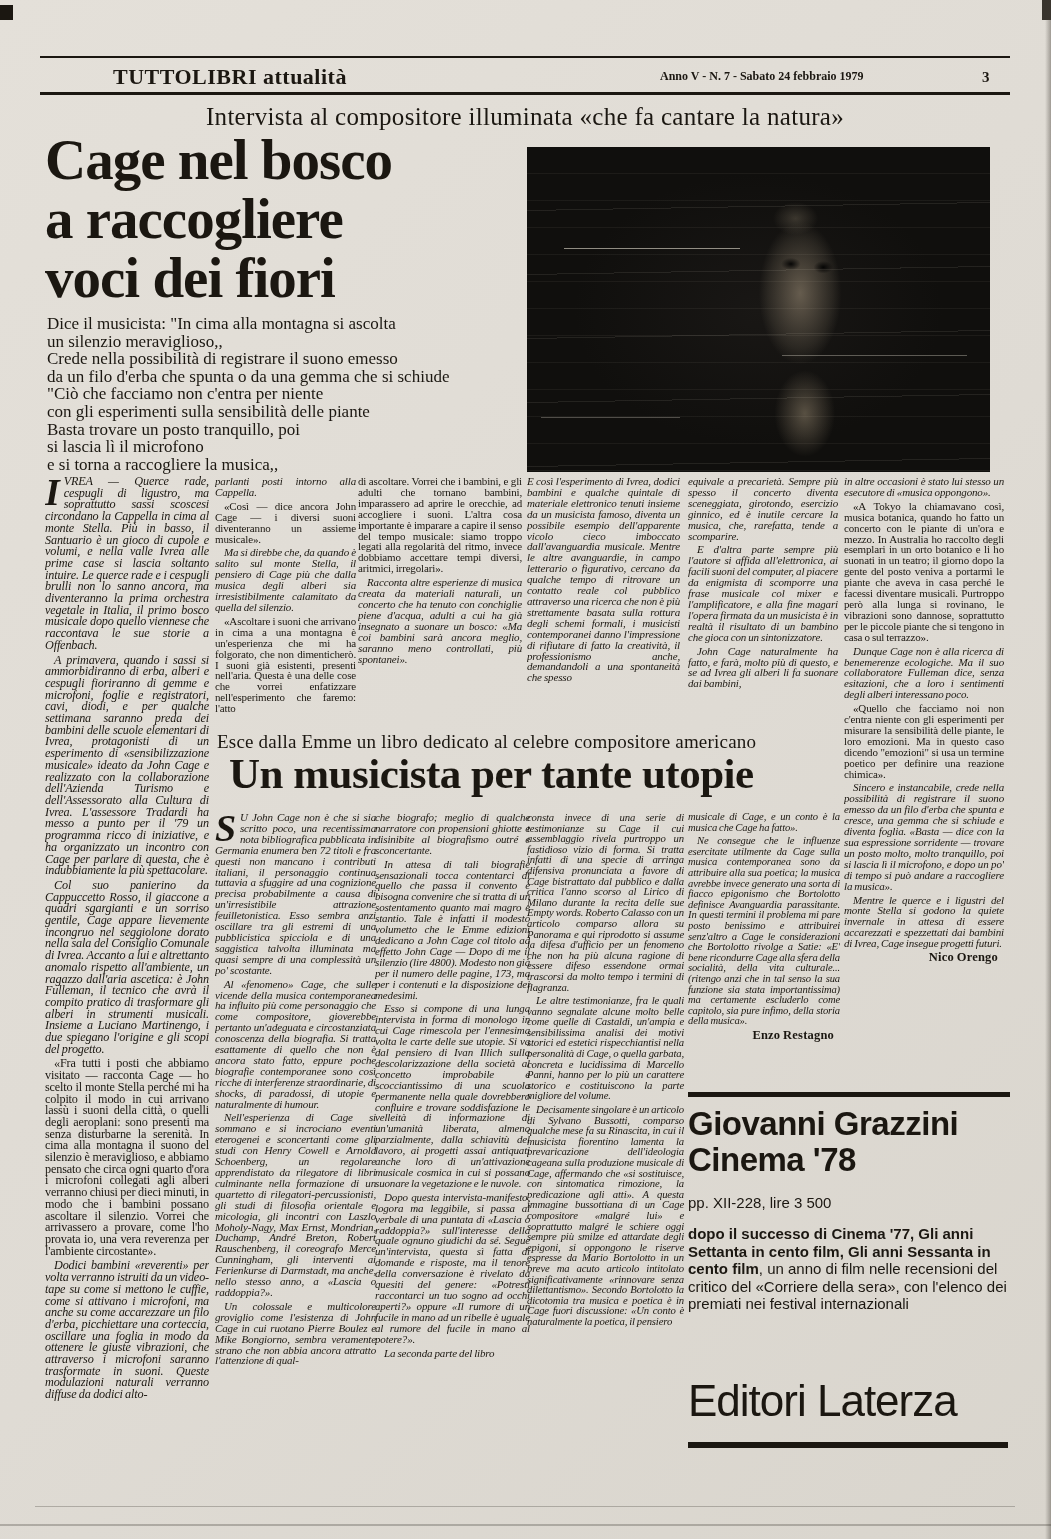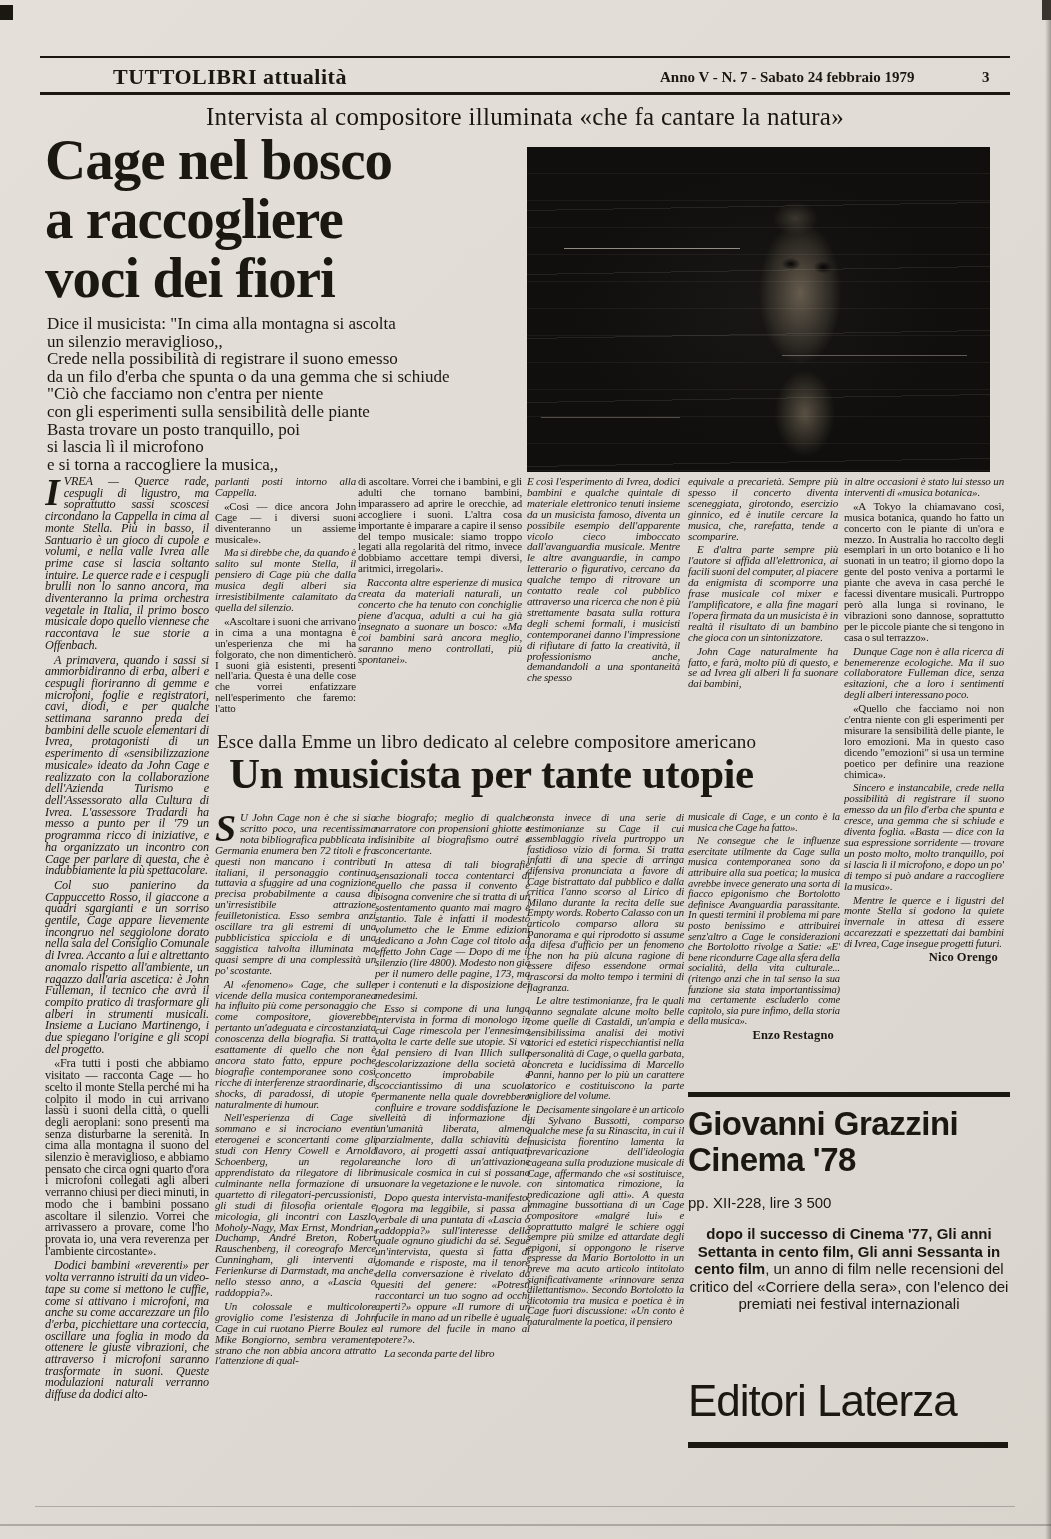--- a/index.html
+++ b/index.html
@@ -3,21 +3,21 @@
 <meta charset="utf-8">
 <style>
   html,body{margin:0;padding:0;background:#8f8b84;}
   .page{position:relative;width:1051px;height:1539px;margin:0 auto;
         background:linear-gradient(135deg,#e4e0d9 0%,#dfdbd4 55%,#d9d5cd 100%);
         color:#1b1711;overflow:hidden;
         font-family:"Liberation Serif","DejaVu Serif",serif;}
   .rule{position:absolute;background:#1b1711;}
   
   .masthead{position:absolute;left:113px;top:64px;font-size:22px;font-weight:bold;letter-spacing:.5px;}
-  .issue{position:absolute;left:660px;top:69px;font-size:15px;font-weight:bold;}
+  .issue{position:absolute;left:660px;top:69px;font-size:12px;font-weight:bold;}
   .pagenum{position:absolute;left:982px;top:69px;font-size:15px;font-weight:bold;}
   
   .kicker{position:absolute;left:40px;top:103px;width:970px;text-align:center;
           font-size:25px;letter-spacing:.3px;}
   .headline{position:absolute;left:45px;top:130px;width:490px;font-weight:bold;
             font-size:57px;line-height:59px;letter-spacing:-1px;}
   .lead{position:absolute;left:47px;top:315px;width:478px;font-size:17px;
         line-height:17.6px;white-space:pre-line;}
   
   .photo{position:absolute;left:527px;top:147px;width:463px;height:325px;
@@ -51,21 +51,21 @@
   .kicker2{position:absolute;left:217px;top:731px;font-size:19px;letter-spacing:.2px;}
   .headline2{position:absolute;left:229px;top:749px;width:640px;font-weight:bold;
              font-size:43px;letter-spacing:-.5px;}
   
   .ad{position:absolute;left:688px;top:1092px;width:322px;
       font-family:"Liberation Sans","DejaVu Sans",sans-serif;}
   .ad-rule{height:5px;background:#1b1711;}
   .ad-author{font-size:33px;font-weight:bold;letter-spacing:-.5px;margin-top:9px;line-height:36px;}
   .ad-title{font-size:33px;font-weight:bold;letter-spacing:-.5px;line-height:36px;}
   .ad-details{font-size:15px;margin-top:16px;}
-  .ad-blurb{font-size:15px;line-height:17.5px;margin-top:14px;text-align:center;}
+  .ad-blurb{font-size:15px;line-height:17.5px;margin-top:14px;text-align:left;}
   .ad-blurb .b{font-weight:bold;}
   .publisher{position:absolute;left:688px;top:1376px;font-family:"Liberation Sans","DejaVu Sans",sans-serif;
              font-size:44px;letter-spacing:-1px;display:inline-block;
              border-bottom:6px solid #1b1711;padding-bottom:16px;width:320px;}
   
   .mark-tl{position:absolute;left:0;top:5px;width:13px;height:15px;background:#1b1711;}
   .mark-tr{position:absolute;right:0;top:0;width:9px;height:20px;background:#1b1711;opacity:.85;}
   .edge-r{position:absolute;right:0;top:0;width:6px;height:100%;
           background:linear-gradient(90deg,rgba(60,55,48,0),rgba(60,55,48,.4));}
   .faint{position:absolute;background:rgba(50,46,40,.28);}
@@ -130,21 +130,21 @@
   <p data-style="italic">E così l'esperimento di Ivrea, dodici bambini e qualche quintale di materiale elettronico tenuti insieme da un musicista famoso, diventa un possibile esempio dell'apparente vicolo cieco imboccato dall'avanguardia musicale. Mentre le altre avanguardie, in campo letterario o figurativo, cercano da qualche tempo di ritrovare un contatto reale col pubblico attraverso una ricerca che non è più strettamente basata sulla rottura degli schemi formali, i musicisti contemporanei danno l'impressione di rifiutare di fatto la creatività, il professionismo anche, demandandoli a una spontaneità che spesso</p>
     </div>
   <div class="col" style="left:688px;top:476px;width:150px;height:261px;">
 
   <p data-style="italic">equivale a precarietà. Sempre più spesso il concerto diventa sceneggiata, girotondo, esercizio ginnico, ed è inutile cercare la musica, che, rarefatta, tende a scomparire.</p>
       <p data-style="italic">E d'altra parte sempre più l'autore si affida all'elettronica, ai facili suoni del computer, al piacere da enigmista di scomporre una frase musicale col mixer e l'amplificatore, e alla fine magari l'opera firmata da un musicista è in realtà il risultato di un bambino che gioca con un sintonizzatore.</p>
       <p data-style="italic">John Cage naturalmente ha fatto, e farà, molto più di questo, e se ad Ivrea gli alberi li fa suonare dai bambini,</p>
     </div>
   <div class="col" style="left:844px;top:476px;width:160px;height:614px;">
 
-  <p data-style="italic">in altre occasioni è stato lui stesso un interventi di «musica botanica».</p>
+  <p data-style="italic">in altre occasioni è stato lui stesso un esecutore di «musica oppongono».</p>
       <p data-style="roman">«A Tokyo la chiamavano così, musica botanica, quando ho fatto un concerto con le piante di un'ora e mezzo. In Australia ho raccolto degli esemplari in un orto botanico e li ho suonati in un teatro; il giorno dopo la gente del posto veniva a portarmi le piante che aveva in casa perché le facessi diventare musicali. Purtroppo però alla lunga si rovinano, le vibrazioni sono dannose, soprattutto per le piccole piante che si tengono in casa o sul terrazzo».</p>
       <p data-style="italic">Dunque Cage non è alla ricerca di benemerenze ecologiche. Ma il suo collaboratore Fulleman dice, senza esitazioni, che a loro i sentimenti degli alberi interessano poco.</p>
       <p data-style="roman">«Quello che facciamo noi non c'entra niente con gli esperimenti per misurare la sensibilità delle piante, le loro emozioni. Ma in questo caso dicendo "emozioni" si usa un termine poetico per definire una reazione chimica».</p>
       <p data-style="italic">Sincero e instancabile, crede nella possibilità di registrare il suono emesso da un filo d'erba che spunta e cresce, una gemma che si schiude e diventa foglia. «Basta — dice con la sua espressione sorridente — trovare un posto molto, molto tranquillo, poi si lascia lì il microfono, e dopo un po' di tempo si può andare a raccogliere la musica».</p>
       <p data-style="italic">Mentre le querce e i ligustri del monte Stella si godono la quiete invernale in attesa di essere accarezzati e spezzettati dai bambini di Ivrea, Cage insegue progetti futuri.</p>
       <p data-style="signature">Nico Orengo</p>
     </div>
 
   <div class="kicker2">Esce dalla Emme un libro dedicato al celebre compositore americano</div>
   <div class="headline2">Un musicista per tante utopie</div>

